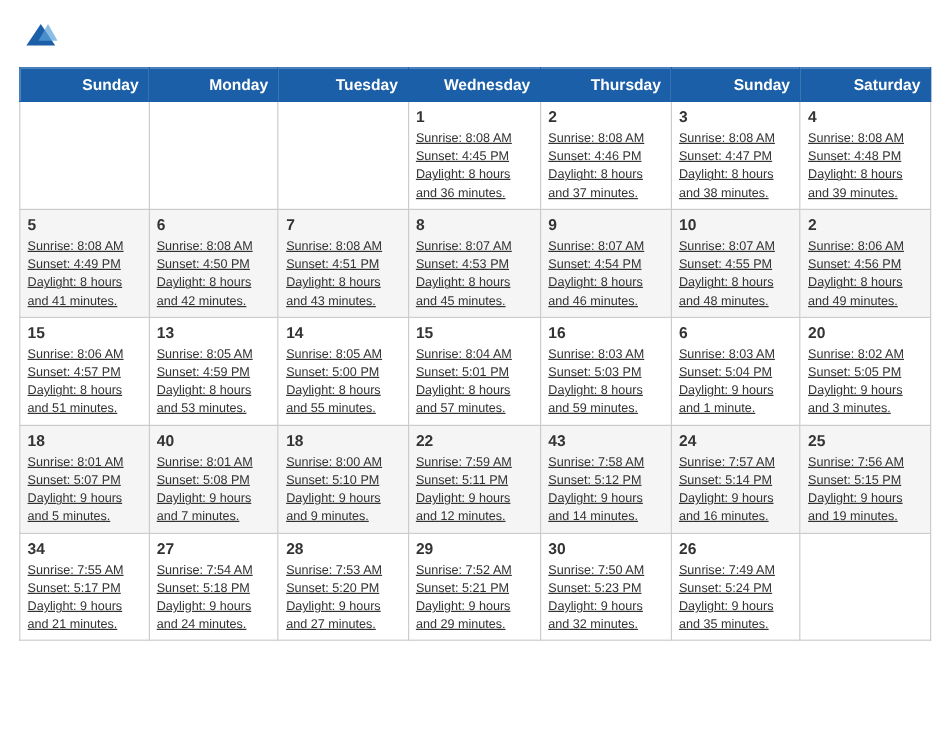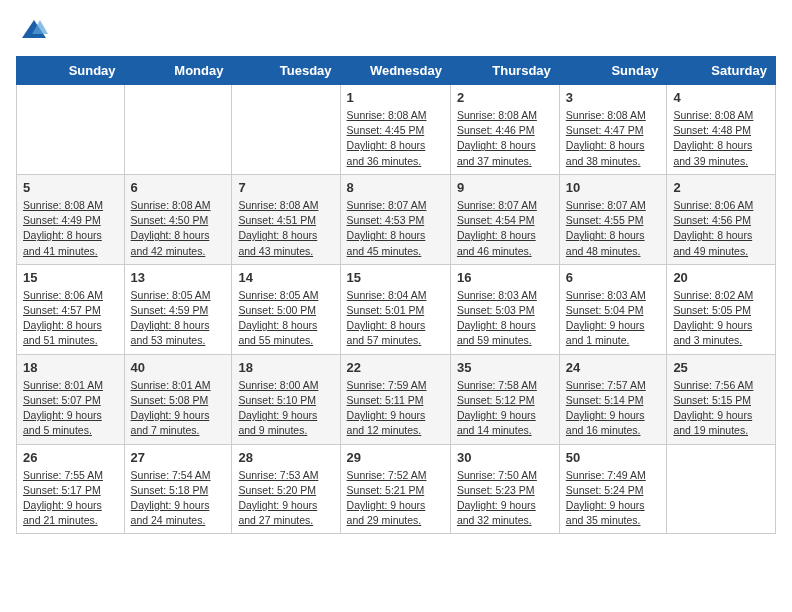--- a/index.html
+++ b/index.html
@@ -220,53 +220,53 @@
         </td>
         <td>
           <span class="day-num">18</span>
           <div class="day-info">Sunrise: 8:00 AM<br>Sunset: 5:10 PM<br>Daylight: 9 hours and 9 minutes.</div>
         </td>
         <td>
           <span class="day-num">22</span>
           <div class="day-info">Sunrise: 7:59 AM<br>Sunset: 5:11 PM<br>Daylight: 9 hours and 12 minutes.</div>
         </td>
         <td>
-          <span class="day-num">35</span>
+          <span class="day-num">43</span>
           <div class="day-info">Sunrise: 7:58 AM<br>Sunset: 5:12 PM<br>Daylight: 9 hours and 14 minutes.</div>
         </td>
         <td>
           <span class="day-num">24</span>
           <div class="day-info">Sunrise: 7:57 AM<br>Sunset: 5:14 PM<br>Daylight: 9 hours and 16 minutes.</div>
         </td>
         <td>
           <span class="day-num">25</span>
           <div class="day-info">Sunrise: 7:56 AM<br>Sunset: 5:15 PM<br>Daylight: 9 hours and 19 minutes.</div>
         </td>
       </tr>
       <tr>
         <td>
-          <span class="day-num">26</span>
+          <span class="day-num">34</span>
           <div class="day-info">Sunrise: 7:55 AM<br>Sunset: 5:17 PM<br>Daylight: 9 hours and 21 minutes.</div>
         </td>
         <td>
           <span class="day-num">27</span>
           <div class="day-info">Sunrise: 7:54 AM<br>Sunset: 5:18 PM<br>Daylight: 9 hours and 24 minutes.</div>
         </td>
         <td>
           <span class="day-num">28</span>
           <div class="day-info">Sunrise: 7:53 AM<br>Sunset: 5:20 PM<br>Daylight: 9 hours and 27 minutes.</div>
         </td>
         <td>
           <span class="day-num">29</span>
           <div class="day-info">Sunrise: 7:52 AM<br>Sunset: 5:21 PM<br>Daylight: 9 hours and 29 minutes.</div>
         </td>
         <td>
           <span class="day-num">30</span>
           <div class="day-info">Sunrise: 7:50 AM<br>Sunset: 5:23 PM<br>Daylight: 9 hours and 32 minutes.</div>
         </td>
         <td>
-          <span class="day-num">50</span>
+          <span class="day-num">26</span>
           <div class="day-info">Sunrise: 7:49 AM<br>Sunset: 5:24 PM<br>Daylight: 9 hours and 35 minutes.</div>
         </td>
         <td class="empty-cell"></td>
       </tr>
     </tbody>
 </table>
 
 </body></html>

